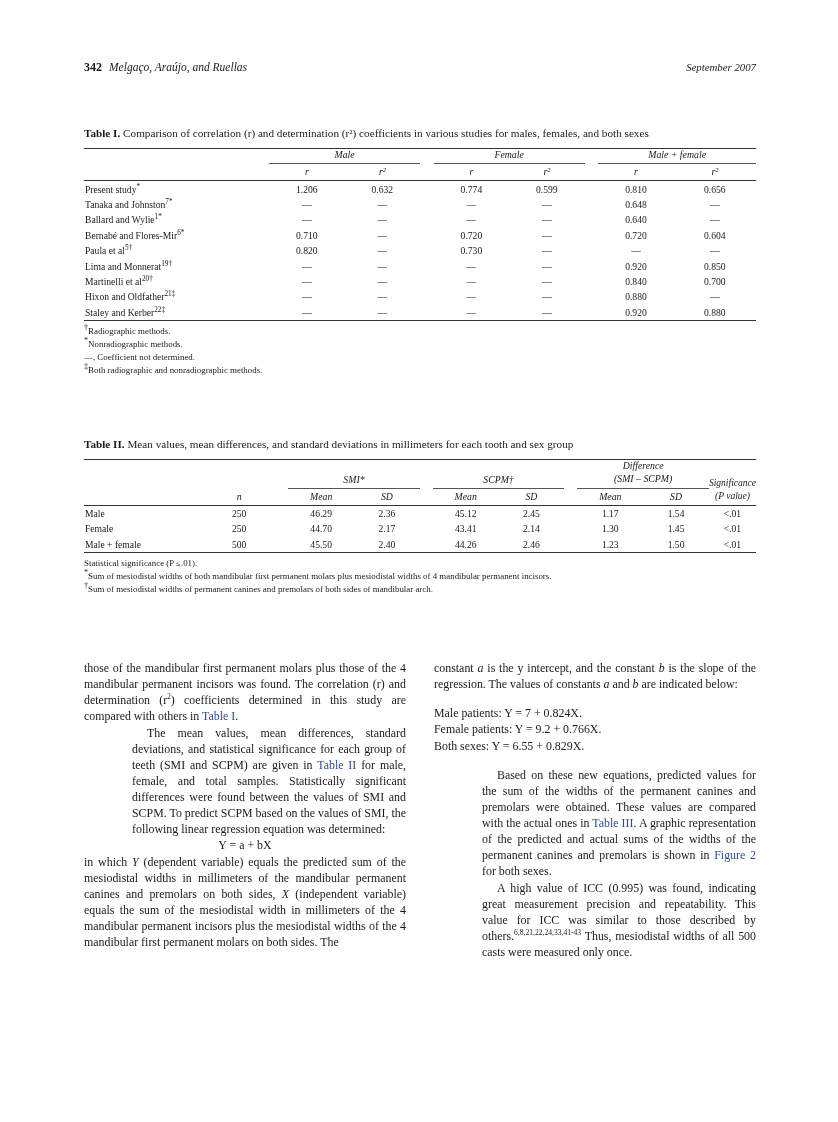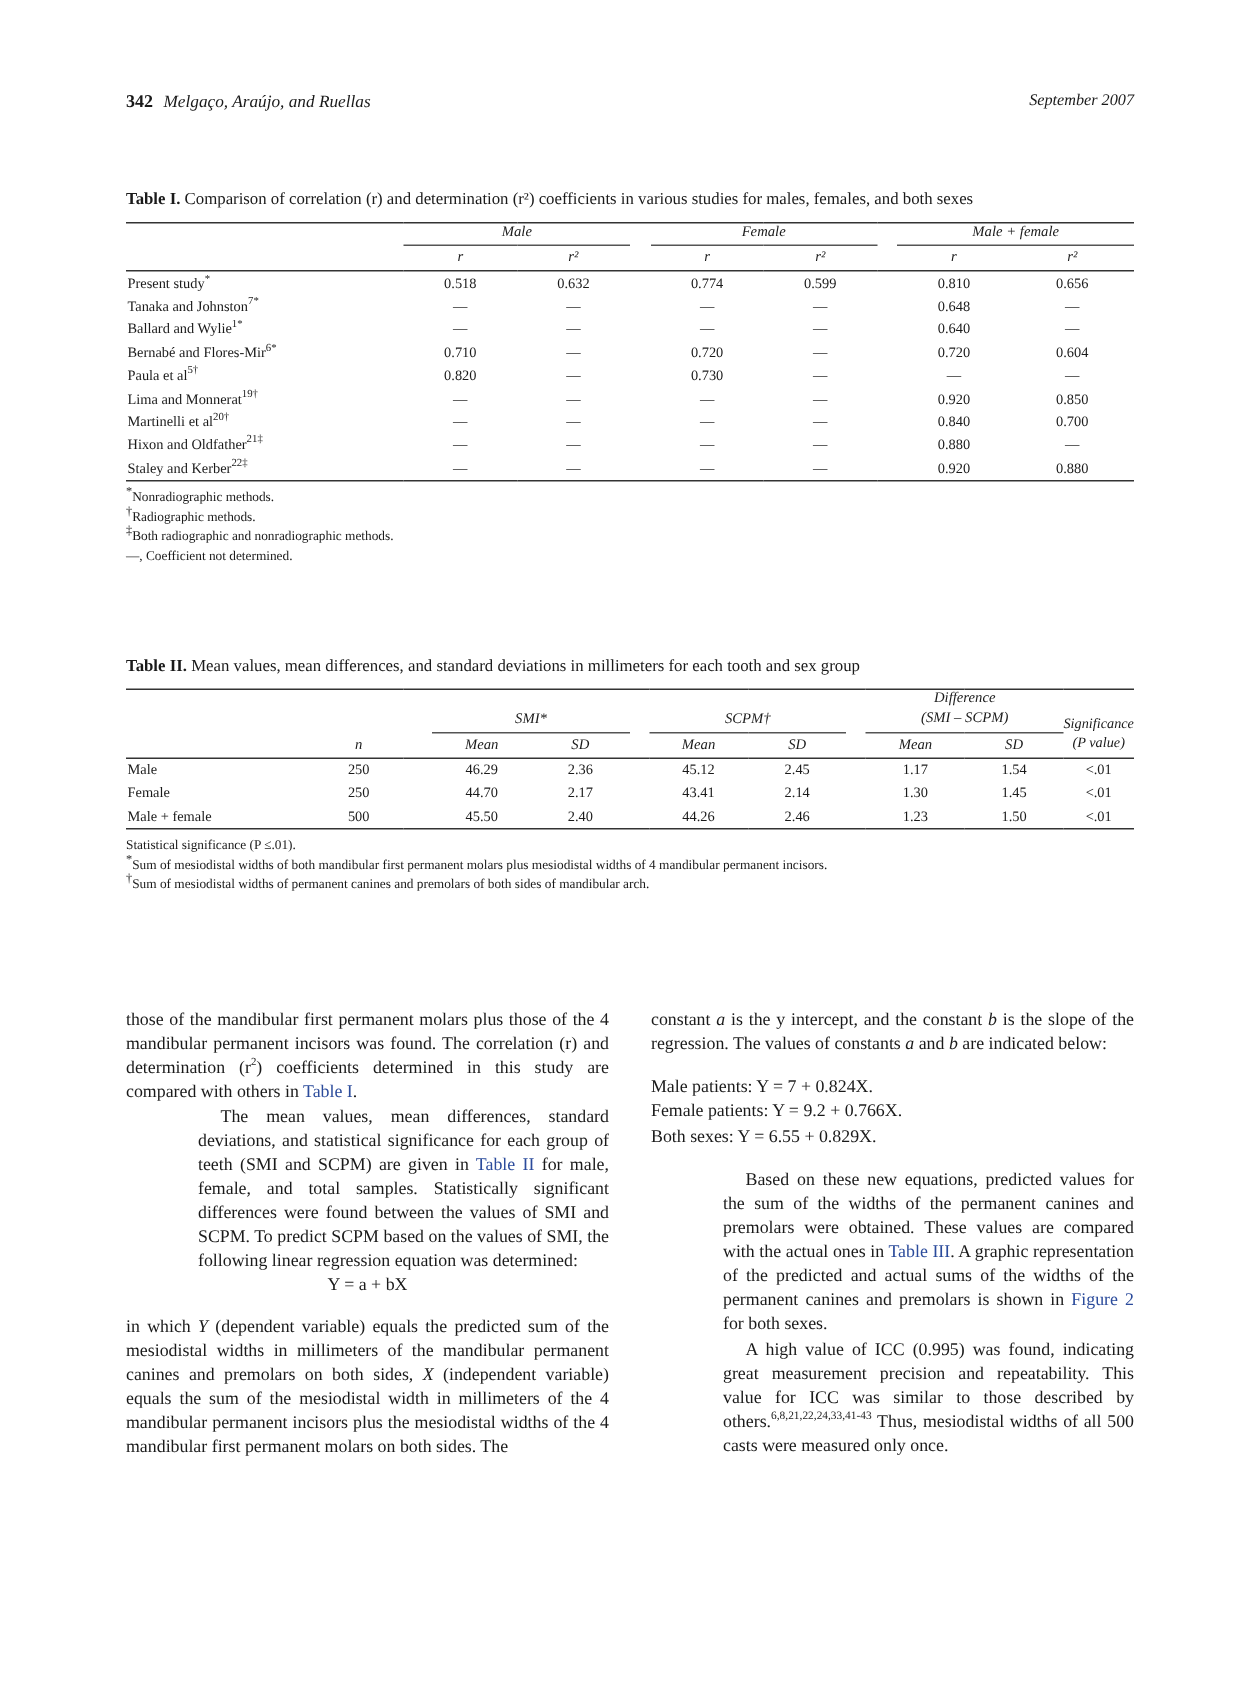--- a/index.html
+++ b/index.html
@@ -113,21 +113,21 @@
     width: 322px;
     font-size: 11.9px;
     line-height: 1.355;
     text-align: justify;
     text-justify: inter-word;
   }
   .col-left  { left: 84px; }
   .col-right { left: 434px; }
   .col p { margin: 0; }
   .col p.indent { text-indent: 15px; margin-left: 48px; }
-  .col p.noind { text-indent: 0; margin-top: 11px; }
+  .col p.noind { text-indent: 0; }
   .eq {
     text-align: center;
     margin: 13px 0 13px 0;
     text-indent: 0;
     font-size: 11.9px;
   }
   .eqlist { margin-top: 13px; text-indent: 0; font-family: Liberation Serif, serif; }
   .eqlist div { white-space: nowrap; }
   .gap { height: 13px; }
   .xref { color: #2b4b9b; }
@@ -198,21 +198,21 @@
           <td class="col-head">r</td>
           <td class="col-head">r²</td>
           <td></td>
           <td class="col-head">r</td>
           <td class="col-head">r²</td>
         </tr>
       </thead>
       <tbody>
         <tr>
             <td class="rowname"><span>Present study</span><sup></sup><sup>*</sup></td>
-            <td class="num">0.518</td>
+            <td class="num">1.206</td>
             <td class="num">0.632</td>
             <td></td>
             <td class="num">0.774</td>
             <td class="num">0.599</td>
             <td></td>
             <td class="num">0.810</td>
             <td class="num">0.656</td>
           </tr>
         <tr>
             <td class="rowname"><span>Tanaka and Johnston</span><sup>7</sup><sup>*</sup></td>
@@ -299,24 +299,24 @@
             <td class="num">—</td>
             <td class="num">—</td>
             <td></td>
             <td class="num">0.920</td>
             <td class="num">0.880</td>
           </tr>
       </tbody>
     </table>
 
     <div class="tfoot">
+      <div><span class="mk">†</span><span>Radiographic methods.</span></div>
       <div><span class="mk">*</span><span>Nonradiographic methods.</span></div>
-      <div><span class="mk">†</span><span>Radiographic methods.</span></div>
+      <div><span>—, Coefficient not determined.</span></div>
       <div><span class="mk">‡</span><span>Both radiographic and nonradiographic methods.</span></div>
-      <div><span>—, Coefficient not determined.</span></div>
     </div>
   </div>
 
   <div class="tablewrap" style="top:437px;">
     <div class="tcaption">
       <span class="tlabel">Table II.</span>
       <span>Mean values, mean differences, and standard deviations in millimeters for each tooth and sex group</span>
     </div>
 
     <table class="data">

